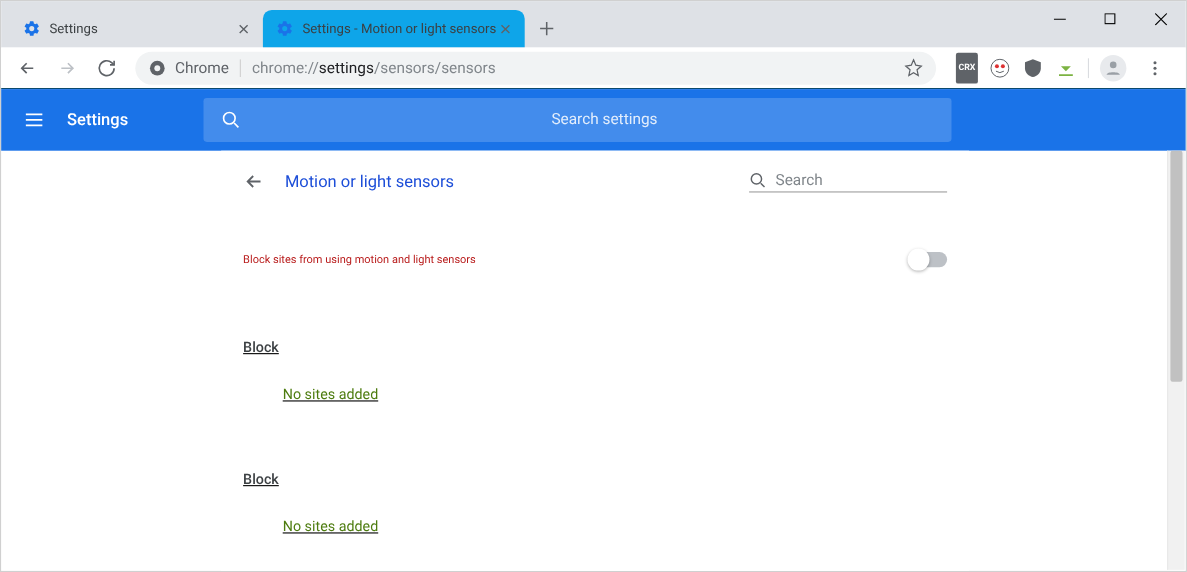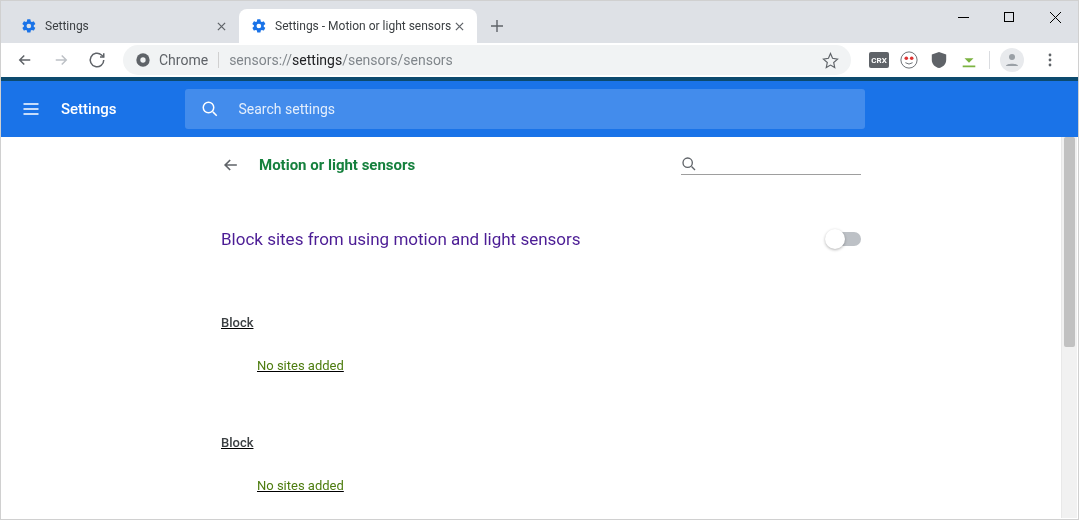--- a/index.html
+++ b/index.html
@@ -3,69 +3,69 @@
 <meta charset="utf-8">
 <style>
   * { box-sizing: border-box; margin: 0; padding: 0; font-family: 'Segoe UI', Roboto, Arial, sans-serif; }
   body { width: 1079px; height: 520px; overflow: hidden; background: #fff; border: 1px solid #d0d0d0; position: relative; }
 
   
   .titlebar { height: 42px; background: #dee1e6; display: flex; align-items: flex-end; position: relative; }
   .tabs { display: flex; align-items: flex-end; height: 100%; padding-left: 8px; }
   .tab { height: 34px; display: flex; align-items: center; padding: 0 10px 0 12px; font-size: 12px; color: #3c4043; border-top-left-radius: 8px; border-top-right-radius: 8px; min-width: 230px; max-width: 240px; position: relative; }
   .tab.inactive { background: transparent; }
-  .tab.active { background: #ffffff; justify-content: flex-end; }
+  .tab.active { background: #0ea5e9; justify-content: flex-end; }
   .tab .favicon { width: 16px; height: 16px; margin-right: 8px; display:flex; align-items:center; justify-content:center; }
   .tab .title { flex: 1; white-space: nowrap; overflow: hidden; text-overflow: ellipsis; }
   .tab .close { width: 16px; height: 16px; display:flex; align-items:center; justify-content:center; color:#5f6368; font-size: 13px; }
   .newtab { width: 28px; height: 28px; display:flex; align-items:center; justify-content:center; color:#5f6368; margin-left: 6px; margin-bottom: 3px; border-radius: 50%; }
   .win-controls { position: absolute; right: 0; top: 0; height: 32px; display:flex; }
   .win-btn { width: 46px; height: 32px; display:flex; align-items:center; justify-content:center; color:#000; }
 
   
-  .toolbar { height: 38px; background: #fff; display:flex; align-items:center; padding: 0 8px; border-bottom: 4px solid #0c4a6e; gap: 4px; }
+  .toolbar { height: 38px; background: #fff; display:flex; align-items:center; padding: 0 8px; border-bottom: 1px solid #0c4a6e; gap: 4px; }
   .nav-btn { width: 32px; height: 32px; display:flex; align-items:center; justify-content:center; border-radius: 50%; color:#5f6368; }
   .nav-btn.disabled { color: #bdc1c6; }
   .omnibox { flex:1; height: 30px; background:#f1f3f4; border-radius: 15px; display:flex; align-items:center; padding: 0 12px; color:#5f6368; font-size: 14px; margin: 0 6px; }
   .omnibox .chrome-label { color:#5f6368; margin-left: 8px; }
   .omnibox .sep { width:1px; height:16px; background:#d0d0d0; margin: 0 10px; }
   .omnibox .url { color:#80868b; }
   .omnibox .url .bold { color:#202124; }
   .omnibox .star { margin-left:auto; color:#5f6368; }
   .ext-icons { display:flex; align-items:center; gap: 10px; padding: 0 4px 0 8px; }
-  .ext { width: 20px; height:16px; display:flex; align-items:center; justify-content:center; font-size: 11px; }
+  .ext { width: 20px; height:28px; display:flex; align-items:center; justify-content:center; font-size: 11px; }
   .ext.crx { background:#5f6368; color:#fff; font-size:8px; font-weight:bold; border-radius:2px; padding:0 2px; }
   .avatar { width:24px; height:24px; border-radius:50%; background:#e8eaed; display:flex; align-items:center; justify-content:center; }
   .vsep { width:1px; height:18px; background:#dadce0; }
 
   
   .app-header { height: 56px; background:#1a73e8; display:flex; align-items:center; padding-left: 20px; }
   .hamburger { color:#fff; margin-right: 20px; }
   .app-title { color:#fff; font-size: 15px; font-weight: 500; }
   .search-wrap { margin-left: 68px; width: 680px; height: 40px; background:#3c5aa6; background: rgba(255,255,255,0.18); border-radius: 3px; display:flex; align-items:center; padding: 0 16px; }
-  .search-wrap input { background:transparent; border:none; outline:none; color:#fff; font-size: 14px; margin-left: 20px; width: 100%; }
+  .search-wrap input { background:transparent; border:none; outline:none; color:#fff; font-size: 14px; margin-left: 32px; width: 100%; text-align: center; }
   .search-wrap input::placeholder { color: rgba(255,255,255,0.85); }
   .search-wrap .sicon { color: rgba(255,255,255,0.9); }
 
   
   .viewport { position: absolute; top: 136px; bottom:0; left:0; right:0; display:flex; }
   .content { width: 680px; margin-left: 200px; background:#fff; padding: 0; }
   .scrollbar { position:absolute; right:1px; top:136px; bottom:1px; width:16px; background:#f1f1f1; border-left:1px solid #e8e8e8; }
   .scrollbar .thumb { position:absolute; left:2px; right:2px; top:0; height:210px; background:#c1c1c1; border-radius:2px; }
 
   .page-header { display:flex; align-items:center; padding: 18px 20px 14px 20px; }
   .back-arrow { color:#5f6368; margin-right: 18px; }
-  .page-title { font-size: 15px; font-weight: 700; color:#15803d; flex:0 0 auto;text-align:right; }
+  .page-title { font-size: 15px; font-weight: 400; color:#1d4ed8; flex:0 0 auto;text-align:right; }
   .page-search { margin-left:auto; display:flex; align-items:center; border-bottom:1px solid #9e9e9e; width: 180px; padding-bottom: 2px; }
   .page-search .sicon2 { color:#5f6368; margin-right: 8px; font-size: 14px; }
   .page-search input { border:none; outline:none; font-size: 14px; color:#3c4043; flex:1; }
   .page-search input::placeholder { color:#80868b; }
 
   .setting-row { display:flex; align-items:center; padding: 40px 20px 22px 20px; }
-  .setting-label { font-size: 17px; color:#4c1d95; }
+  .setting-label { font-size: 10px; color:#b91c1c; }
   .toggle { margin-left:auto; width: 34px; height: 14px; background:#bdc1c6; border-radius: 7px; position:relative; }
   .toggle .knob { position:absolute; left:-2px; top:-3px; width:20px; height:20px; background:#fff; border-radius:50%; box-shadow: 0 1px 3px rgba(0,0,0,0.3); }
 
   .section { padding: 20px 20px 0 20px; text-decoration: underline; }
   .section-title { font-size: 13px; font-weight:500; color:#3c4043; margin-top: 24px; }
   .empty-text { font-size: 13px; color:#4d7c0f; padding: 28px 0 18px 36px; }
 
   svg { display:block; }
 </style>
 </head>
@@ -144,21 +144,21 @@
   <div class="omnibox">
     <span>
       <svg width="16" height="16" viewBox="0 0 24 24" fill="#5f6368">
           <circle cx="12" cy="12" r="10"></circle>
           <circle cx="12" cy="12" r="4" fill="#f1f3f4"></circle>
         </svg>
     </span>
     <span class="chrome-label">Chrome</span>
     <span class="sep"></span>
     <span class="url">
-      <span>sensors://</span><span class="bold">settings</span><span>/sensors/sensors</span>
+      <span>chrome://</span><span class="bold">settings</span><span>/sensors/sensors</span>
     </span>
     <span class="star">
       <svg width="17" height="17" viewBox="0 0 24 24" fill="none" stroke="#5f6368" stroke-width="1.6">
           <path d="M12 2l2.9 6.9L22 10l-5.5 4.8L18 22l-6-3.5L6 22l1.5-7.2L2 10l7.1-1.1z"></path>
         </svg>
     </span>
   </div>
   <div class="ext-icons">
     <span class="ext crx">CRX</span>
     <span class="ext">
@@ -223,20 +223,21 @@
           </svg>
       </span>
       <span class="page-title">Motion or light sensors</span>
       <div class="page-search">
         <span class="sicon2">
           <svg width="16" height="16" viewBox="0 0 24 24" fill="none" stroke="#5f6368" stroke-width="2">
               <circle cx="10" cy="10" r="7"></circle>
               <path d="M21 21l-5.2-5.2"></path>
             </svg>
         </span>
+        <input type="text" placeholder="Search" style="">
       </div>
     </div>
 
     <div class="setting-row">
       <span class="setting-label">Block sites from using motion and light sensors</span>
       <div class="toggle">
         <div class="knob"></div>
       </div>
     </div>
 

